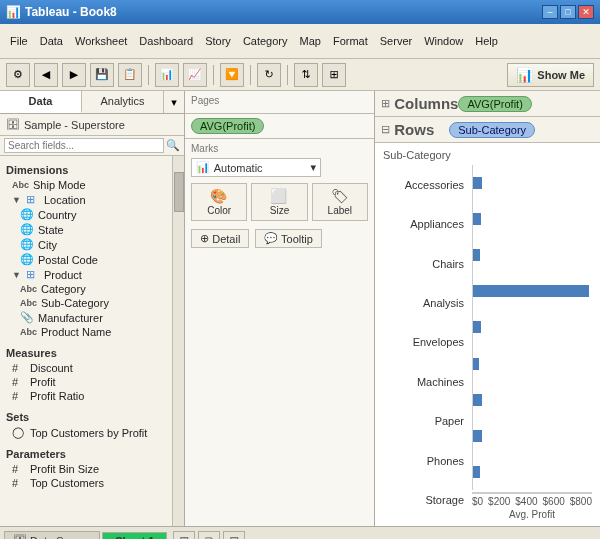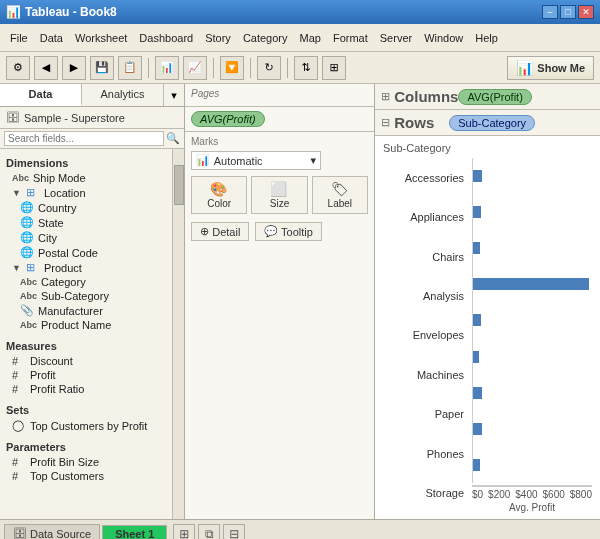--- a/index.html
+++ b/index.html
@@ -23,21 +23,21 @@
       cursor: pointer;
     }
     .title-btn.close { background: #e06060; }
 
     
     .menu-bar {
       background: #f0ece0;
       display: flex;
       padding: 2px 4px;
       border-bottom: 1px solid #c0bbb0;
-      height: 28px;
+      height: 35px;
       align-items: center;
     }
     .menu-item {
       padding: 1px 6px;
       font-size: 11px;
       cursor: pointer;
       color: #222;
     }
 
     
@@ -150,21 +150,20 @@
     .center-panel {
       width: 190px;
       background: #f8f7f2;
       border-right: 1px solid #b0aba0;
       display: flex;
       flex-direction: column;
     }
     .shelf-section {
       border-bottom: 1px solid #c0bbb0;
       padding: 4px 6px;
-      font-style: italic;
     }
     .shelf-label { font-size: 10px; color: #777; margin-bottom: 3px; }
     .pill {
       display: inline-flex; align-items: center;
       background: #90c890;
       border: 1px solid #60a060;
       border-radius: 10px;
       padding: 1px 8px;
       font-size: 11px; color: #003300;
     }

